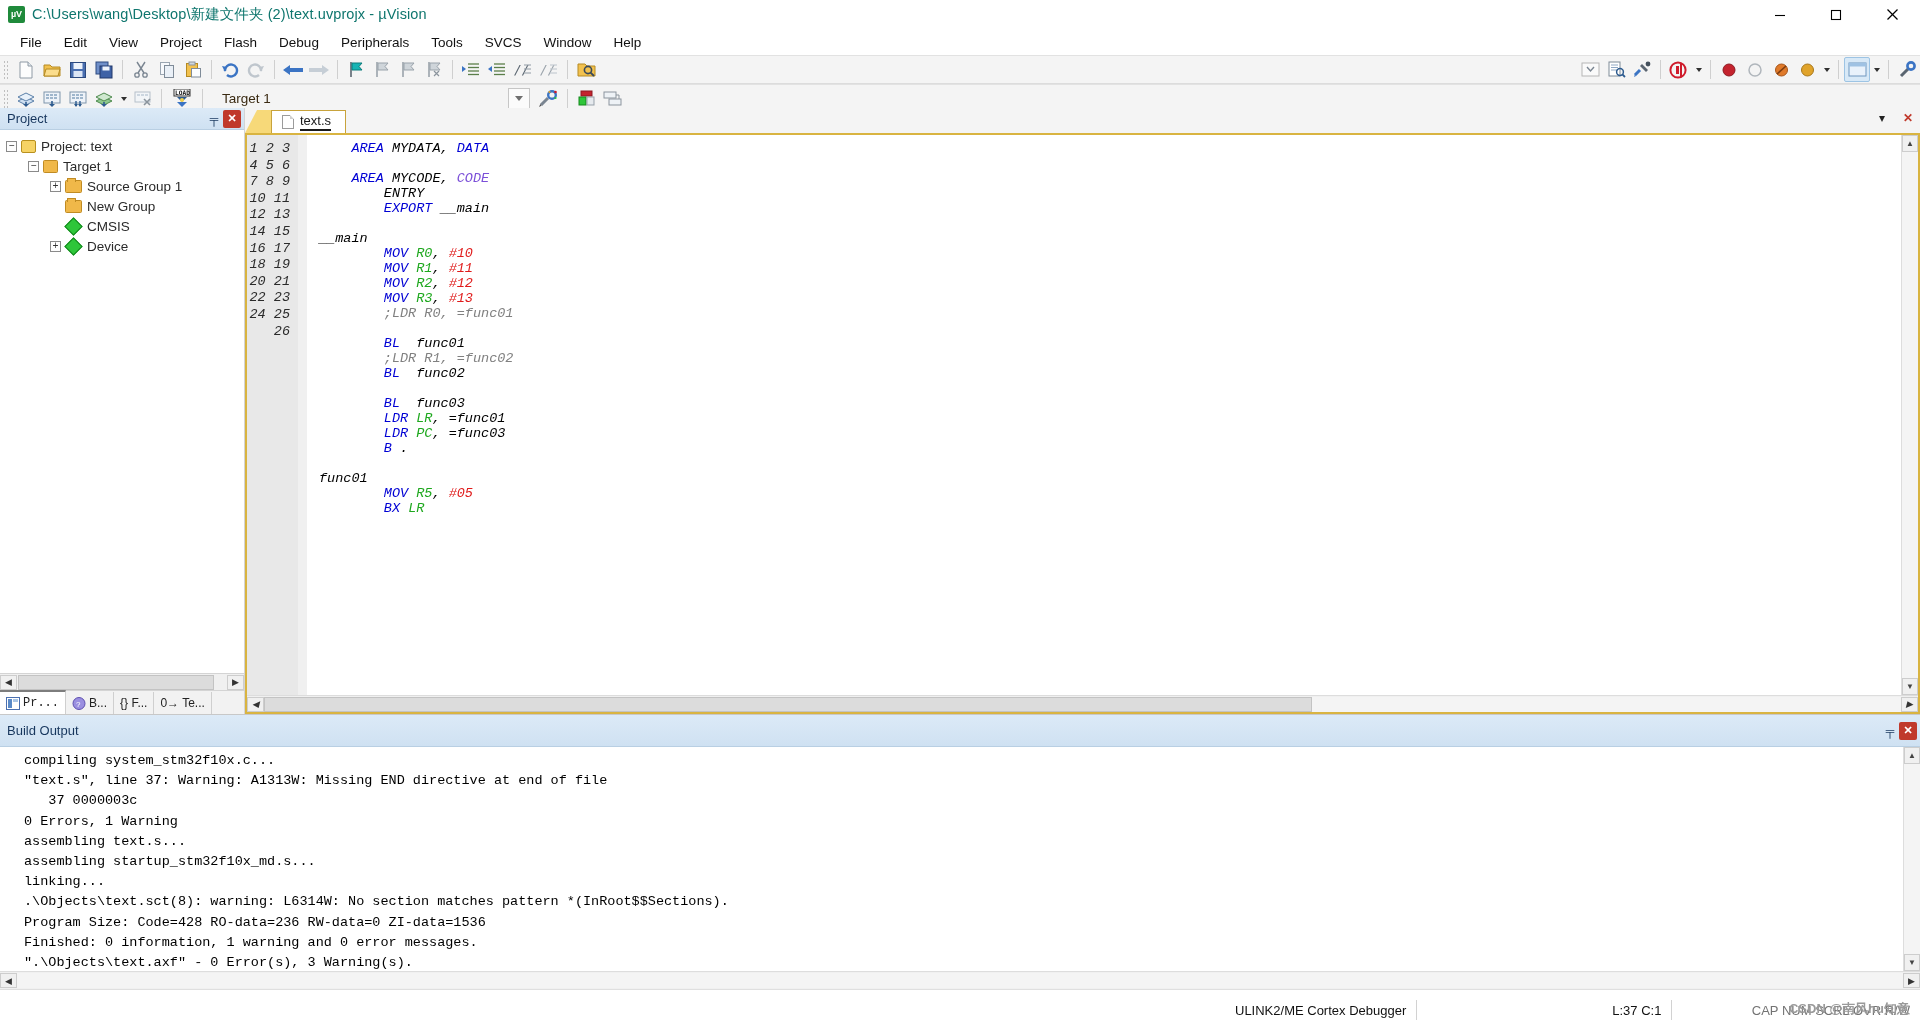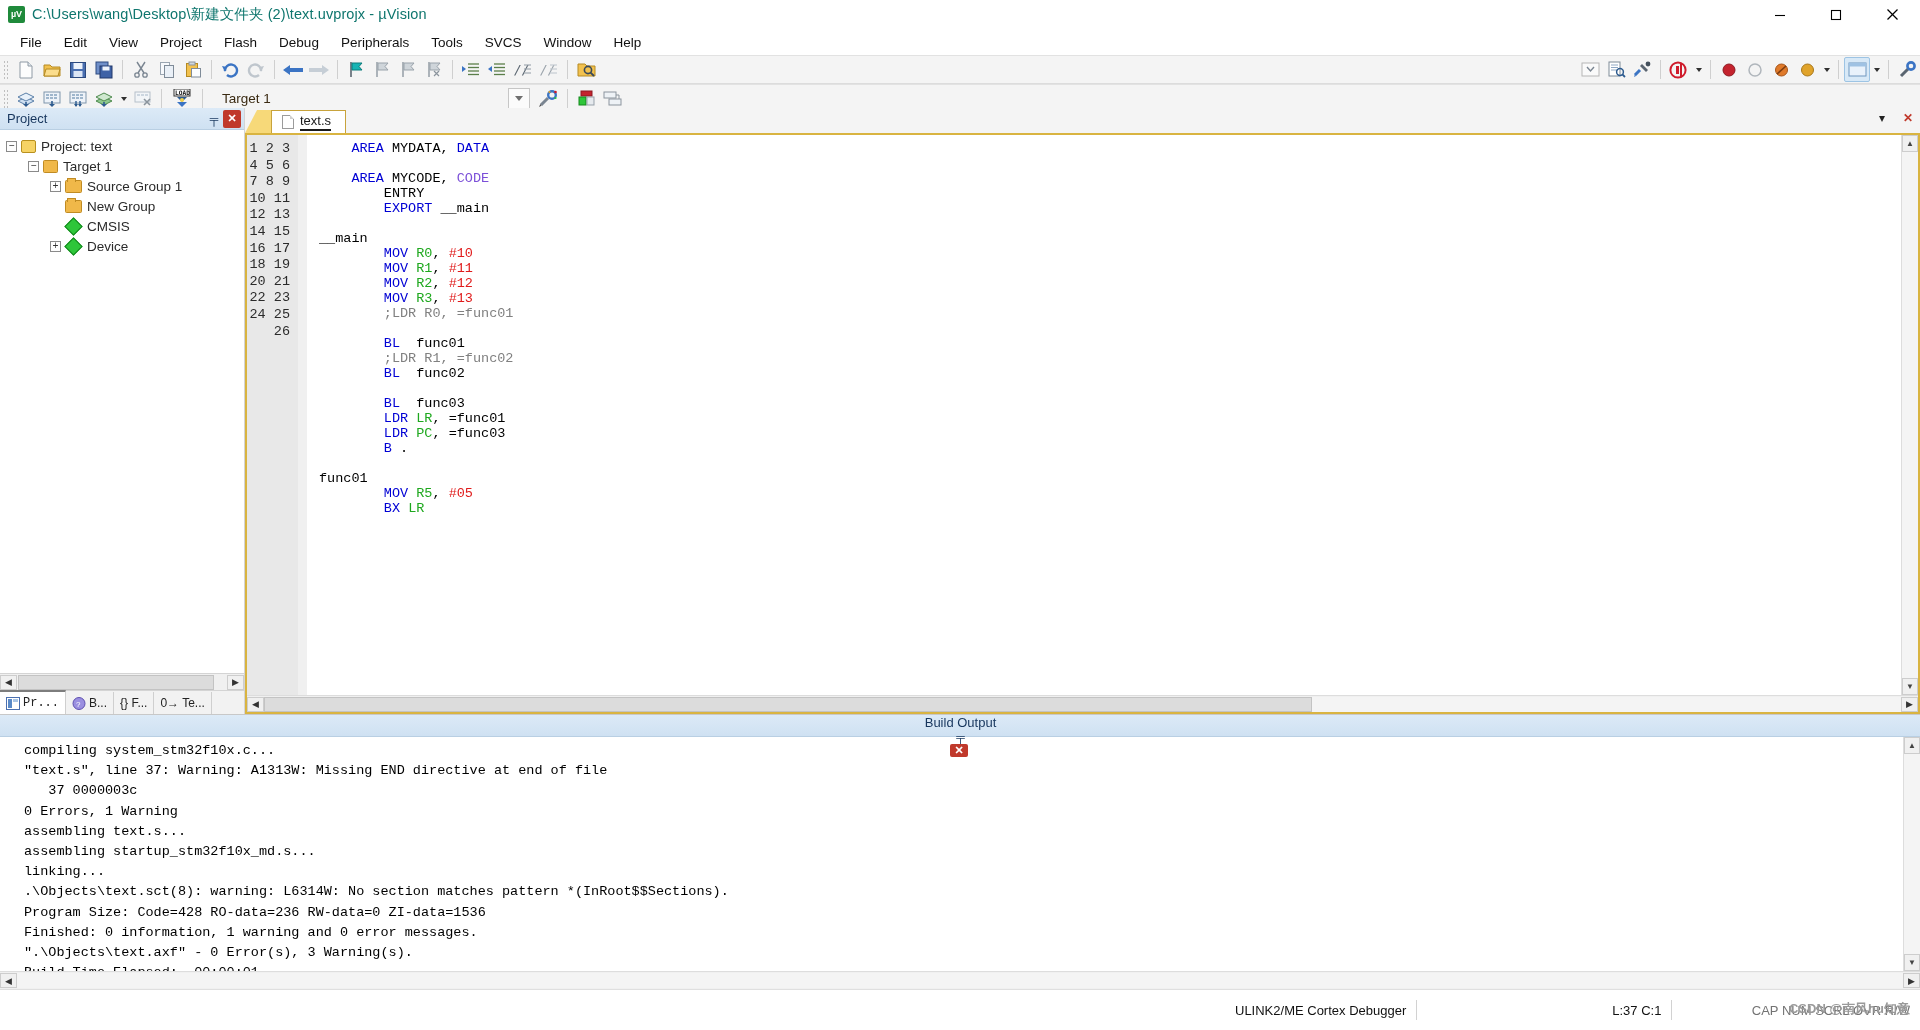--- a/index.html
+++ b/index.html
@@ -128,21 +128,21 @@
   .doc-tab .pg:after{content:"";position:absolute;right:-1px;top:-1px;border-left:4px solid #cfcfcf;
     border-top:4px solid #fff;}
   .doc-tab .lbl { border-bottom: 2px solid #1a1a1a; padding-bottom:1px;}
   .tab-wedge { position:absolute; left:0; bottom:0; width:34px; height:23px; background:#f7d979;
     clip-path: polygon(12px 0, 100% 0, 100% 100%, 0 100%); z-index:1;}
   .tabstrip-right { position:absolute; right:4px; top:2px; display:flex; gap:10px; align-items:center; z-index:3;}
   .tsr-btn { font-size: 12px; color:#222; width:16px;height:16px;display:flex;align-items:center;justify-content:center;}
   .tsr-btn.close { color:#c0392b; font-weight:bold; }
 
   .editor-frame { flex:1; display:flex; flex-direction:column; border:2px solid #d9b441; border-top-width:2px;
-    margin: 0; background:#fff; overflow:hidden; }
+    margin: 0; background:#fff; overflow:hidden;font-style:italic; }
   .editor-body { flex:1; display:flex; overflow:hidden; background:#fff; position:relative;}
   .code-area { flex:1; display:flex; overflow:hidden; }
   .gutter { width: 60px; background:#e8e8e8; text-align:right; padding: 6px 8px 0 0;
     font-family:"Liberation Mono", monospace; font-size:13.5px; color:#2b2b2b; line-height:16.6px;
     border-right: 9px solid #f0f0f0; user-select:none;}
   .code { flex:1; padding: 6px 0 0 12px; font-family:"Liberation Mono", monospace;
     font-size:13.5px; line-height:15px; color:#000; white-space:pre; overflow:hidden;}
   .k { color:#0000d4; }         
   .reg { color:#1ea81e; }        
   .num { color:#e01b1b; }        
@@ -155,22 +155,22 @@
   .vs-track{flex:1;background:#f4f4f4;}
   .h-scroll { height:17px; background:#f0f0f0; display:flex; align-items:center; border-top:1px solid #ddd;}
   .hs-btn{width:17px;height:15px;display:flex;align-items:center;justify-content:center;font-size:9px;
     background:#f0f0f0;border:1px solid #cdcdcd;color:#333;}
   .hs-track{flex:1;height:15px;background:#f4f4f4;position:relative;}
   .hs-thumb{position:absolute;left:0;top:0;height:15px;width:64%;background:#dcdcdc;border:1px solid #c3c3c3;}
 
   
   .build-pane { position:absolute; left:0; top:714px; width:1920px; height:275px; display:flex; flex-direction:column;
     background:#fff; border-top:1px solid #c8c8c8;}
-  .build-head { height:22px; background:linear-gradient(#dceaf7,#cfe1f2); display:flex; align-items:center;
-    padding-left:1px; font-size:13px; color:#17365d; border-bottom:1px solid #b9cfe3;flex-direction:column;}
+  .build-head { height:32px; background:linear-gradient(#dceaf7,#cfe1f2); display:flex; align-items:center;
+    padding-left:7px; font-size:13px; color:#17365d; border-bottom:1px solid #b9cfe3;}
   .build-body { flex:1; display:flex; overflow:hidden;margin-left:20px;}
   .build-text { flex:1; font-family:"Liberation Mono", monospace; font-size:13.5px; line-height:20.2px;
     color:#000; padding:4px 0 0 4px; white-space:pre; overflow:hidden;}
   .build-scroll { width:17px;background:#f0f0f0;border-left:1px solid #ddd;display:flex;flex-direction:column;}
   .build-hscroll { height:18px; background:#f0f0f0; display:flex; align-items:center; border-top:1px solid #ddd;}
 
   
   .statusbar { position:absolute; left:0; top:989px; width:1920px; height:41px; background:#fff;
     display:flex; align-items:center; font-size:13px; color:#111; border-top:1px solid #dfdfdf;}
   .sb-cell { padding:0 10px; height:22px; display:flex; align-items:center; }

